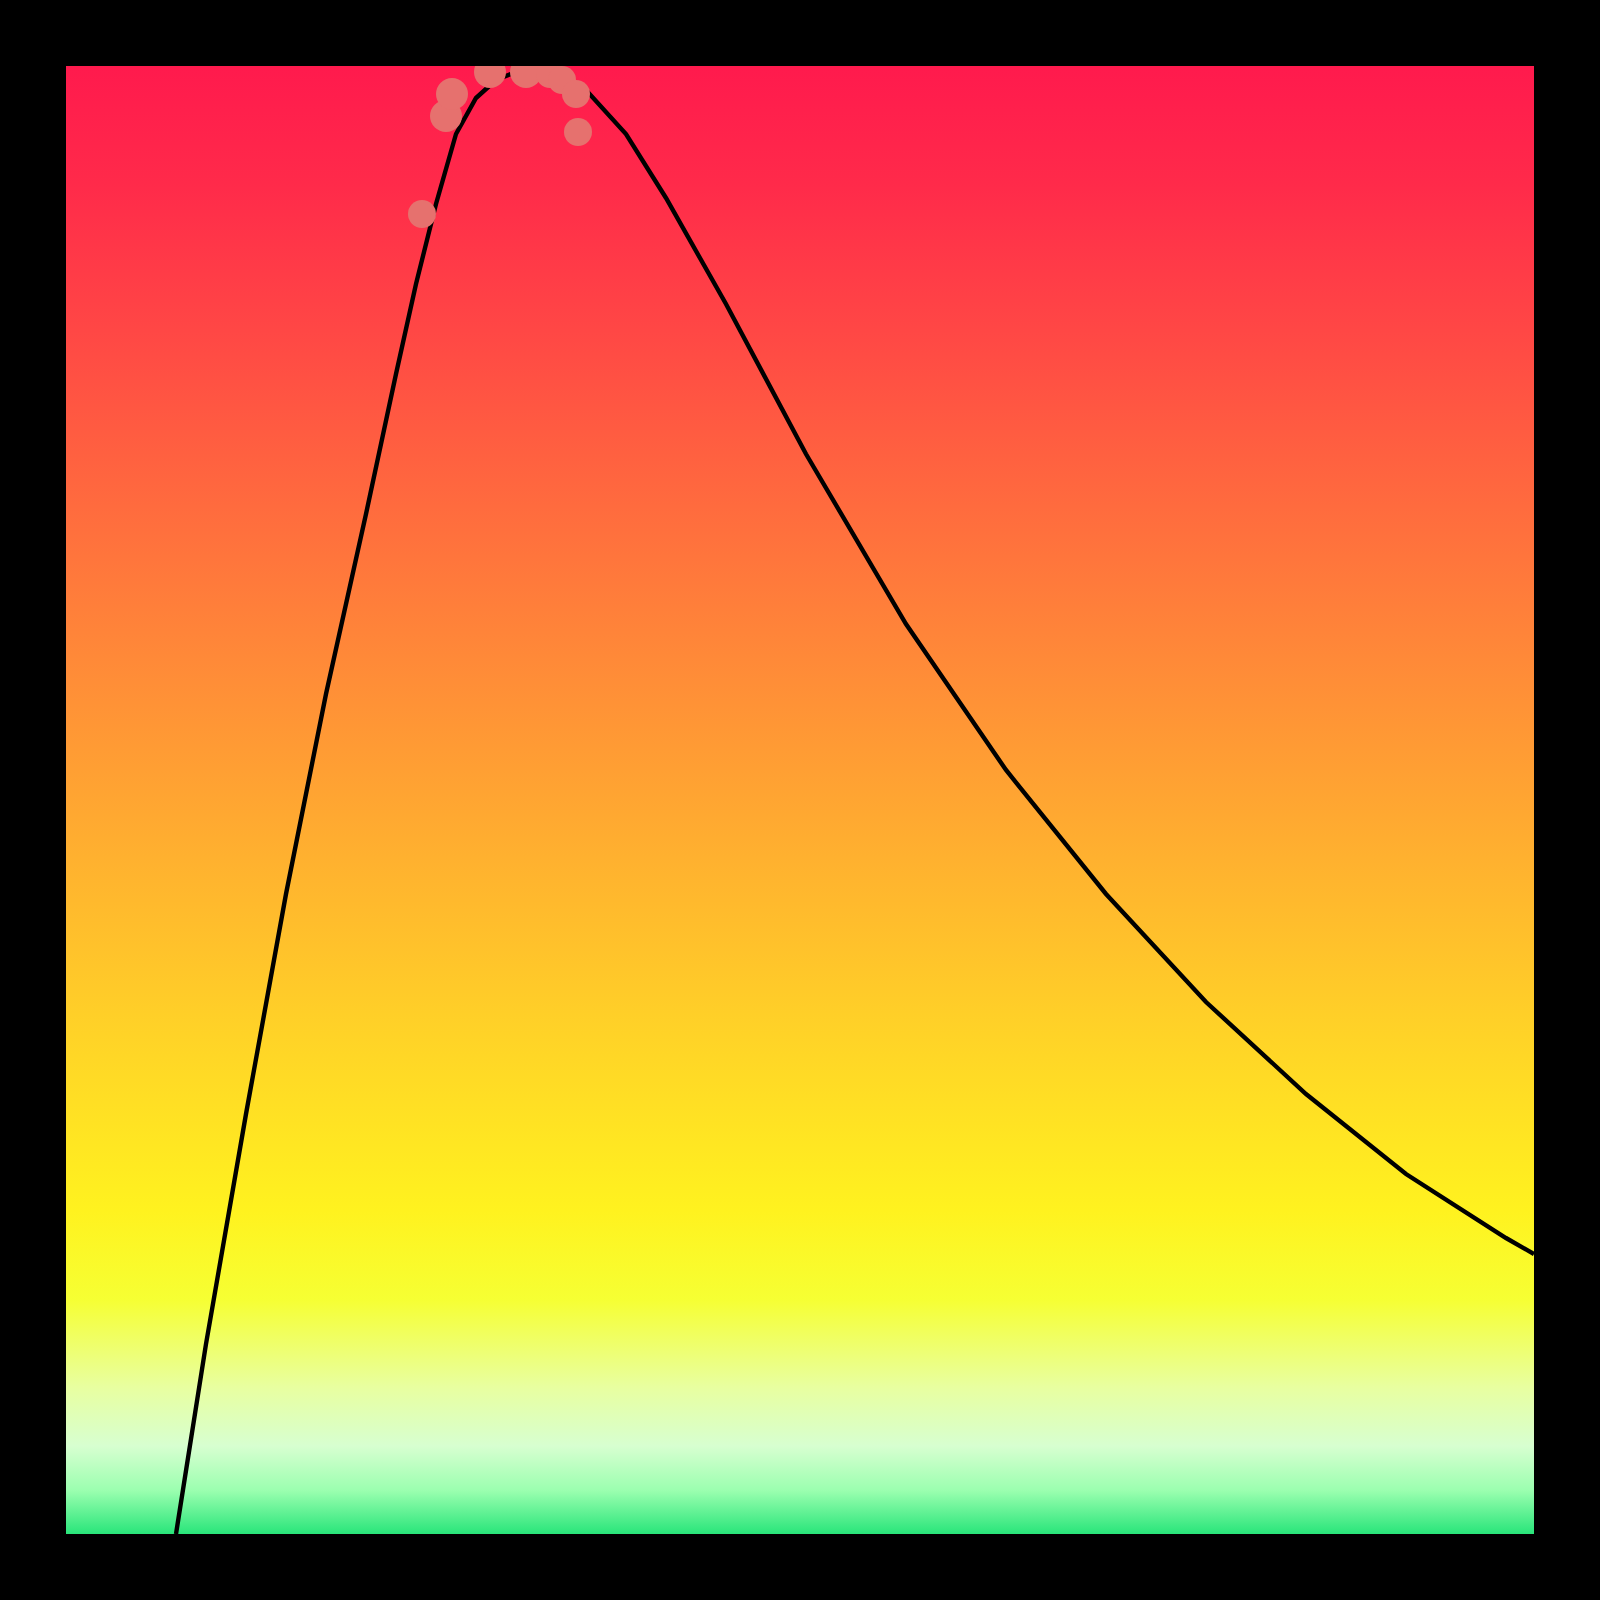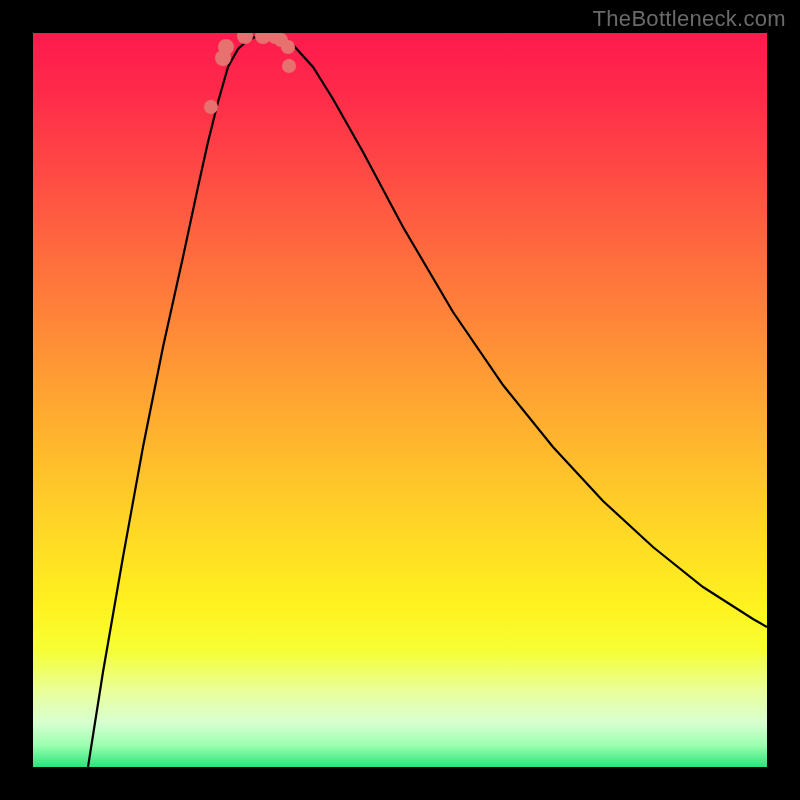--- a/index.html
+++ b/index.html
@@ -54,21 +54,20 @@
     left: 0;
     top: 0;
     width: 734px;
     height: 734px;
   }
 </style>
 </head>
 <body>
 
 <div class="stage">
-  <div class="watermark">TheBottleneck.com</div>
 
   <div class="plot">
     <svg class="overlay" viewBox="0 0 734 734" preserveAspectRatio="none">
       <path id="curve-path" fill="none" stroke="#000000" stroke-width="2.2" d="M55 734 L70 639 L90 524 L110 414 L130 314 L150 224 L165 154 L175 109 L185 69 L195 34 L205 16 L215 7 L225 3 L240 3 L260 12 L280 34 L300 66 L330 119 L370 194 L420 279 L470 352 L520 414 L570 468 L620 514 L670 554 L720 586 L734 594"></path>
       <g id="marker-group">
           <circle cx="178" cy="74" r="7" fill="#e6716e"></circle>
           <circle cx="190" cy="25" r="8" fill="#e6716e"></circle>
           <circle cx="193" cy="14" r="8" fill="#e6716e"></circle>
           <circle cx="212" cy="3" r="8" fill="#e6716e"></circle>
           <circle cx="230" cy="3" r="8" fill="#e6716e"></circle>

